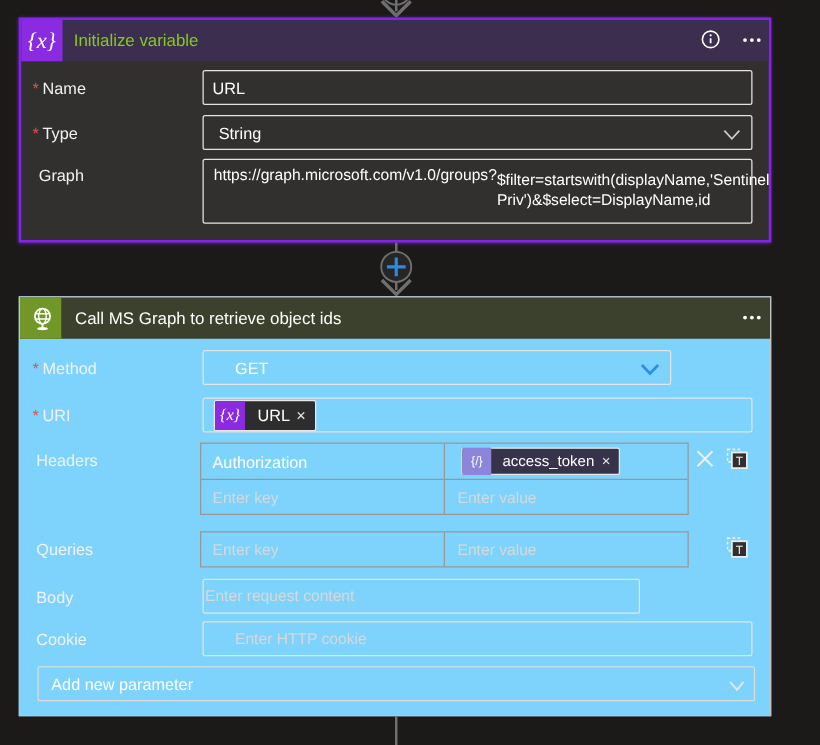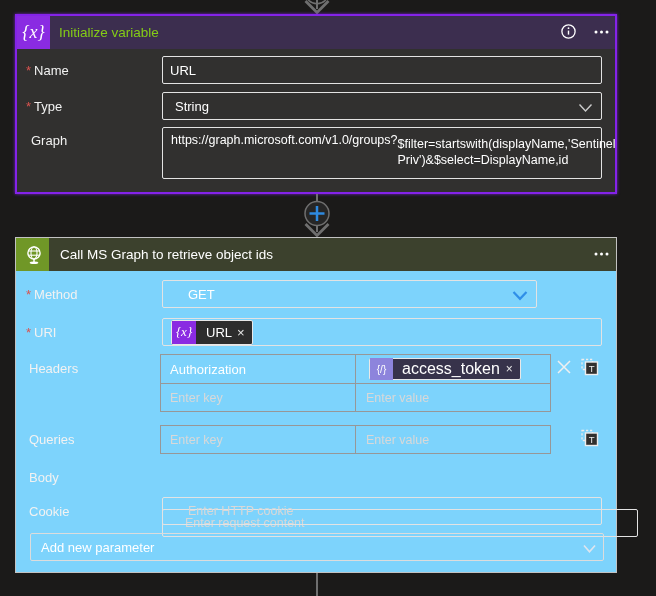--- a/index.html
+++ b/index.html
@@ -101,21 +101,21 @@
   </div>
 </div>
 
 <span class="lbl" style="left:29px; top:361px;">Headers</span>
 <div class="abs" style="left:160px; top:354px; width:391px; height:58px; border:1px solid #979797;">
   <div class="abs" style="left:0; top:0; width:389px; height:29px; border-bottom:1px solid #979797;text-decoration:underline;">
     <div class="abs" style="left:0; top:0; width:195px; height:28px; border-right:1px solid #979797; display:flex; align-items:center; padding-left:9px; color:#fff; font-size:13px;">Authorization</div>
     <div class="abs" style="left:196px; top:0; width:193px; height:28px; display:flex; align-items:center;">
       <div style="display:flex; align-items:center; margin-left:12px; height:22px; border:1px solid #e8e8e8; border-radius:2px; background:#37334b;">
         <div style="width:23px; height:22px; background:#8d84dc; color:#fff; font-size:10px; display:flex; align-items:center; justify-content:center;">{/}</div>
-        <span style="font-size:16px; color:#fff; margin:0 6px 0 9px;">access_token</span>
+        <span style="font-size:12px; color:#fff; margin:0 6px 0 9px;">access_token</span>
         <span style="font-size:12px; color:#e8e8e8; margin-right:7px;">×</span>
       </div>
     </div>
   </div>
   <div class="abs" style="left:0; top:29px; width:389px; height:28px;">
     <div class="abs" style="left:0; top:0; width:195px; height:28px; border-right:1px solid #979797; display:flex; align-items:center; padding-left:9px;">
         <span class="ph" style="font-size:12.5px;">Enter key</span>
       </div>
     <div class="abs" style="left:196px; top:0; width:193px; height:28px; display:flex; align-items:center; padding-left:9px;">
         <span class="ph" style="font-size:12.5px;">Enter value</span>
@@ -141,21 +141,21 @@
       <span class="ph" style="font-size:12.5px;">Enter value</span>
     </div>
 </div>
 <svg class="abs" style="left:581px; top:429px; width:18px; height:18px;" viewBox="0 0 18 18">
   <rect x="1" y="1.5" width="10.5" height="10" fill="none" stroke="#ededed" stroke-width="1.3" stroke-dasharray="2.2,1.8"></rect>
   <rect x="4.5" y="4" width="12" height="12.5" fill="#31302f" stroke="#ededed" stroke-width="1.4"></rect>
   <text x="10.6" y="13.9" text-anchor="middle" fill="#ededed" font-size="9.5px" font-family="Liberation Sans">T</text>
 </svg>
 
 <span class="lbl" style="left:29px; top:470px;">Body</span>
-<div class="inp" style="left:162px; top:463px; width:476px; height:28px; padding-left:22px;margin-top:46px;">
+<div class="inp" style="left:162px; top:463px; width:350px; height:28px; padding-left:1px;">
     <span class="ph" style="font-size:12.5px;">Enter request content</span>
   </div>
 
 <span class="lbl" style="left:29px; top:504px;">Cookie</span>
 <div class="inp" style="left:162px; top:497px; width:440px; height:28px; padding-left:25px;">
     <span class="ph" style="font-size:12.5px;">Enter HTTP cookie</span>
   </div>
 
 <div class="inp" style="left:30px; top:533px; width:574px; height:28px; padding-left:10px; border-color:#dcdcdc;">Add new parameter
   <svg class="abs" style="right:7px; top:10px; width:13px; height:10px;" viewBox="0 0 13 10">

